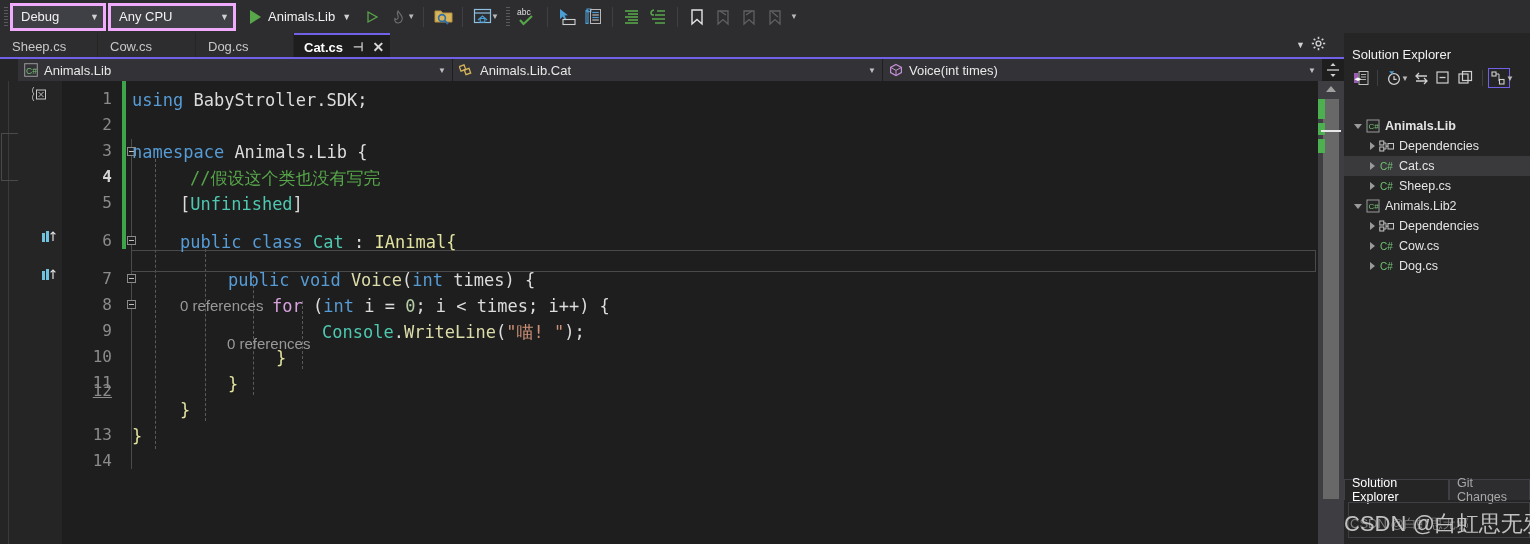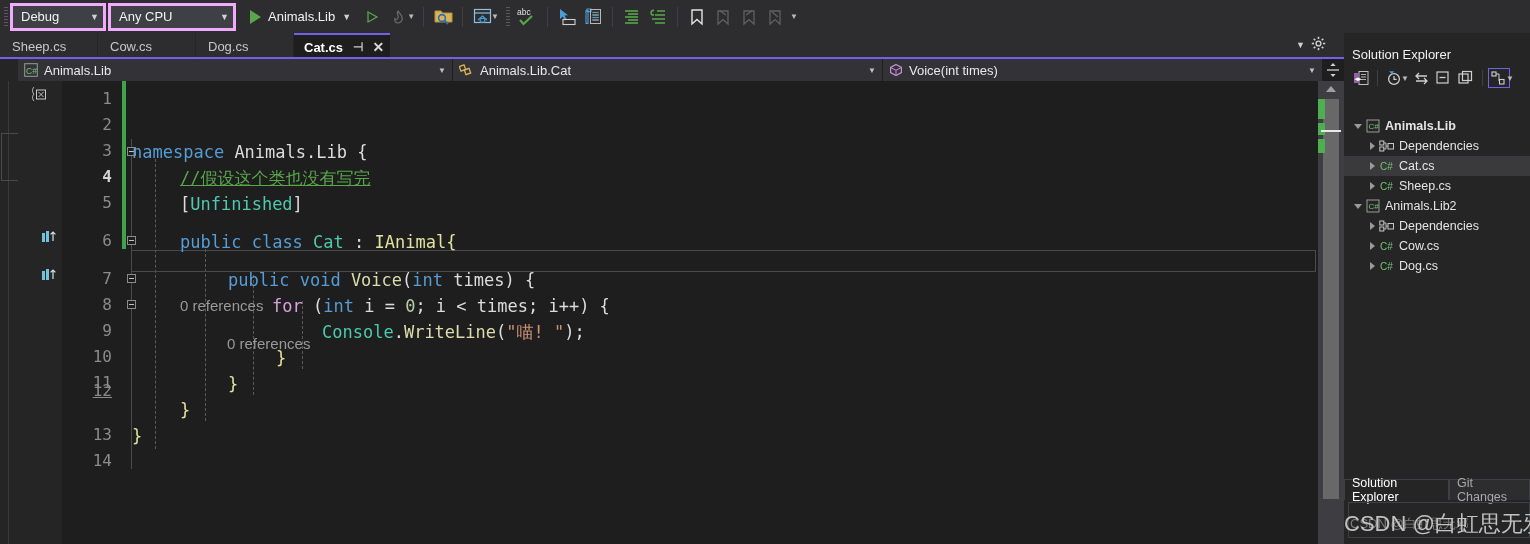--- a/index.html
+++ b/index.html
@@ -501,24 +501,25 @@
     <div class="indentguide" style="left:155px;top:78px;height:290px;"></div>
     <div class="indentguide" style="left:205px;top:168px;height:172px;"></div>
     <div class="indentguide" style="left:253px;top:194px;height:120px;"></div>
     <div class="indentguide" style="left:302px;top:220px;height:68px;"></div>
 
     <div class="curline"></div>
 
     <div class="codelens" style="left:180px;top:218px;">0 references</div>
     <div class="codelens" style="left:227px;top:256px;">0 references</div>
 
+    <div class="cl" style="top:9px;left:132px;"><span class="k">using</span><span class="pl"> </span><span class="pl">BabyStroller.SDK;</span></div>
 
     <div class="cl" style="top:61px;left:132px;"><span class="k">namespace</span><span class="pl"> </span><span class="pl">Animals.Lib {</span></div>
 
-    <div class="cl cm" style="top:87px;left:180px;text-decoration:underline;">//假设这个类也没有写完</div>
+    <div class="cl cm" style="top:87px;left:190px;">//假设这个类也没有写完</div>
 
     <div class="cl" style="top:113px;left:180px;text-align:right;"><span class="pl">[</span><span class="at">Unfinished</span><span class="pl">]</span></div>
 
     <div class="cl" style="top:151px;left:180px;"><span class="k">public</span><span class="pl"> </span><span class="k">class</span><span class="pl"> </span><span class="kc">Cat</span><span class="pl"> </span><span class="pl">:</span><span class="pl"> </span><span class="ty">IAnimal{</span></div>
 
     <div class="cl" style="top:189px;left:228px;"><span class="k">public</span><span class="pl"> </span><span class="k">void</span><span class="pl"> </span><span class="m">Voice</span><span class="pl">(</span><span class="k">int</span><span class="pl"> </span><span class="pl">times</span><span class="pl">) {</span></div>
 
     <div class="cl" style="top:215px;left:272px;"><span class="ctl">for</span><span class="pl"> </span><span class="pl">(</span><span class="k">int</span><span class="pl"> </span><span class="pl">i = </span><span class="num">0</span><span class="pl">; i &lt; times; i++) {</span></div>
 
     <div class="cl" style="top:241px;left:322px;"><span class="kc">Console</span><span class="pl">.</span><span class="m">WriteLine</span><span class="pl">(</span><span class="s">"喵! "</span><span class="pl">);</span></div>

